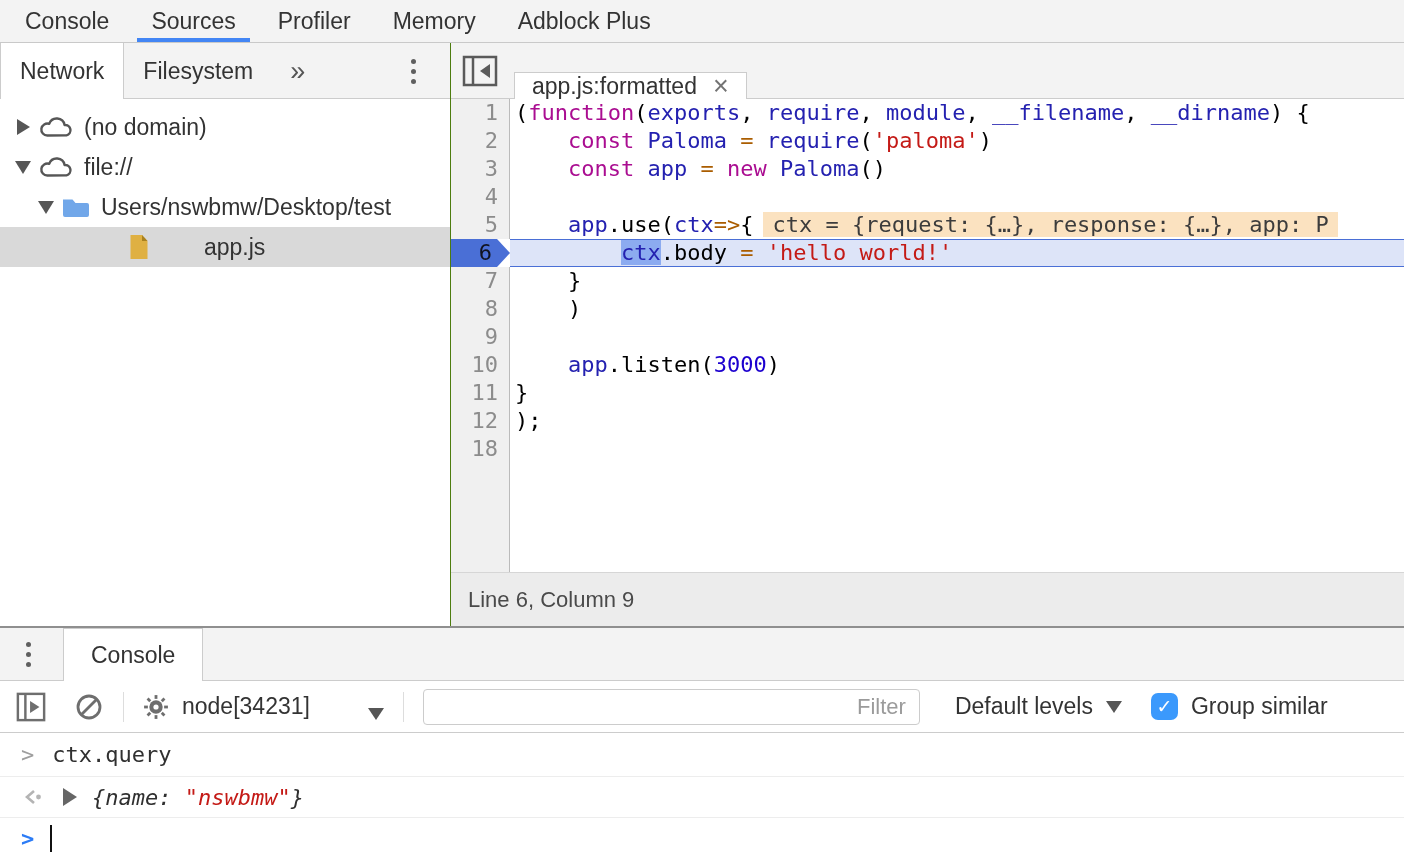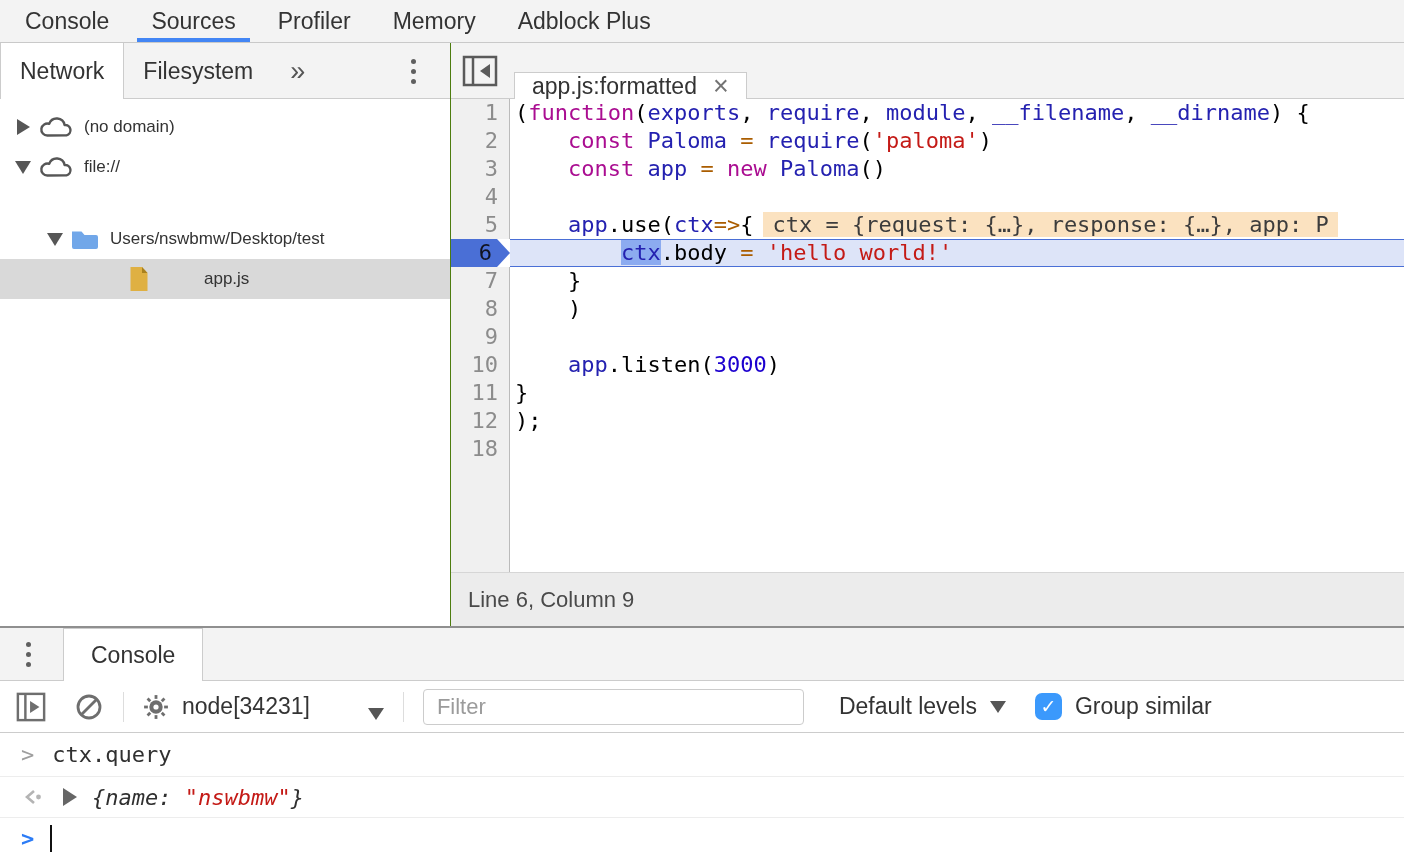--- a/index.html
+++ b/index.html
@@ -16,21 +16,21 @@
 
   
   .sidebar { width:451px; min-width:451px; border-right:1px solid #4d7c0f; display:flex; flex-direction:column; background:#fff; }
   .paneltabs { height:56px; background:#f3f3f3; box-shadow: inset 0 -1px 0 #ccc; display:flex; align-items:stretch; flex-shrink:0; }
   .paneltab { font-size:23px; display:flex; align-items:center; padding:0 19px; }
   .paneltab.active { background:#fff; border-left:1px solid #ccc; border-right:1px solid #ccc; }
   .chevron-more { font-size:27px; color:#555; display:flex; align-items:center; padding:0 18px; }
   .kebab { margin-left:auto; margin-right:34px; display:flex; flex-direction:column; justify-content:center; gap:5px; align-self:stretch; }
   .kebab i { width:5px; height:5px; border-radius:50%; background:#5f5f5f; }
 
-  .tree { flex:1; padding-top:8px; font-size:17px; overflow:hidden; }
+  .tree { flex:1; padding-top:8px; font-size:23px; overflow:hidden; }
   .tree-row { height:40px; display:flex; align-items:center; }
   .tree-row.selected { background:#d9d9d9; }
   .tw-arrow { width:22px; margin-right:4px; display:flex; justify-content:center; flex-shrink:0; }
   .tri-r { width:0; height:0; border-left:13px solid #565656; border-top:8px solid transparent; border-bottom:8px solid transparent; }
   .tri-d { width:0; height:0; border-top:13px solid #565656; border-left:8px solid transparent; border-right:8px solid transparent; }
   .tw-icon { margin-right:10px; display:flex; align-items:center; flex-shrink:0; }
   .tw-label { white-space:nowrap; }
 
   
   .editor { flex:1; display:flex; flex-direction:column; min-width:0; background:#fff; }
@@ -66,21 +66,21 @@
   .drawer-tab { margin-left:32px; display:flex; align-items:center; padding:0 27px; background:#fff; border:1px solid #ccc; border-bottom:none; font-size:23px; }
 
   .consoletoolbar { height:52px; border-bottom:1px solid #ccc; background:#fff; display:flex; align-items:center; padding-left:16px; flex-shrink:0; }
   .tb-icon { display:flex; align-items:center; }
   .tb-sep { width:1px; height:30px; background:#ddd; margin:0 19px; flex-shrink:0; }
   .clear-btn { margin-left:28px; }
   .context { display:flex; align-items:flex-end; font-size:23px; }
   .context .gear { margin-right:13px; display:flex; }
   .dd-tri { width:0; height:0; border-top:12px solid #565656; border-left:8px solid transparent; border-right:8px solid transparent; }
   .context .dd-tri { margin-left:58px; }
-  .filter-input { width:381px; height:36px; border:1px solid #ccc; border-radius:4px; font-size:22px; padding:0 13px; color:#333; font-family:"Liberation Sans", sans-serif; outline:none; }
+  .filter-input { width:497px; height:36px; border:1px solid #ccc; border-radius:4px; font-size:22px; padding:0 13px; color:#333; font-family:"Liberation Sans", sans-serif; outline:none;text-align:right; }
   .filter-input::placeholder { color:#9b9b9b; }
   .levels { margin-left:35px; display:flex; align-items:center; font-size:23px; }
   .levels .dd-tri { margin-left:13px; }
   .checkbox { width:27px; height:27px; border-radius:7px; background:var(--check-blue); color:#fff; display:flex; align-items:center; justify-content:center; font-size:19px; margin-left:29px; flex-shrink:0; }
   .group-label { margin-left:13px; font-size:23px; }
 
   .messages { flex:1; font-family:"DejaVu Sans Mono", monospace; font-size:22px; overflow:hidden; background:#fff; }
   .msg { display:flex; align-items:center; border-bottom:1px solid #ededed; padding-left:21px; }
   .msg.input { height:44px; color:#303030; }
   .in-chevron { color:#9e9e9e; margin-right:18px; }
@@ -135,21 +135,21 @@
             <span class="tw-arrow">
               <span class="tri-d"></span>
             </span>
             <span class="tw-icon">
               <svg width="36" height="26" viewBox="0 0 36 26">
                 <path d="M9.5 21.5 a6 6 0 1 1 1.7-11.7 A8 8 0 0 1 26.6 11 a5.3 5.3 0 0 1 1.9 10.4 z" fill="none" stroke="#565656" stroke-width="2.4" stroke-linejoin="round"></path>
               </svg>
             </span>
             <span class="tw-label">file://</span>
           </div>
-          <div class="tree-row" style="padding-left: 44px; margin-top: 32px;">
+          <div class="tree-row" style="padding-left: 35px;">
             <span class="tw-arrow">
               <span class="tri-d"></span>
             </span>
             <span class="tw-icon">
               <svg width="30" height="24" viewBox="0 0 30 24">
                 <path d="M2 4.5 h9.5 l3 3.5 H26 a2 2 0 0 1 2 2 V20 a2 2 0 0 1 -2 2 H4 a2 2 0 0 1 -2 -2 z" fill="#71a7e9"></path>
               </svg>
             </span>
             <span class="tw-label">Users/nswbmw/Desktop/test</span>
           </div>

